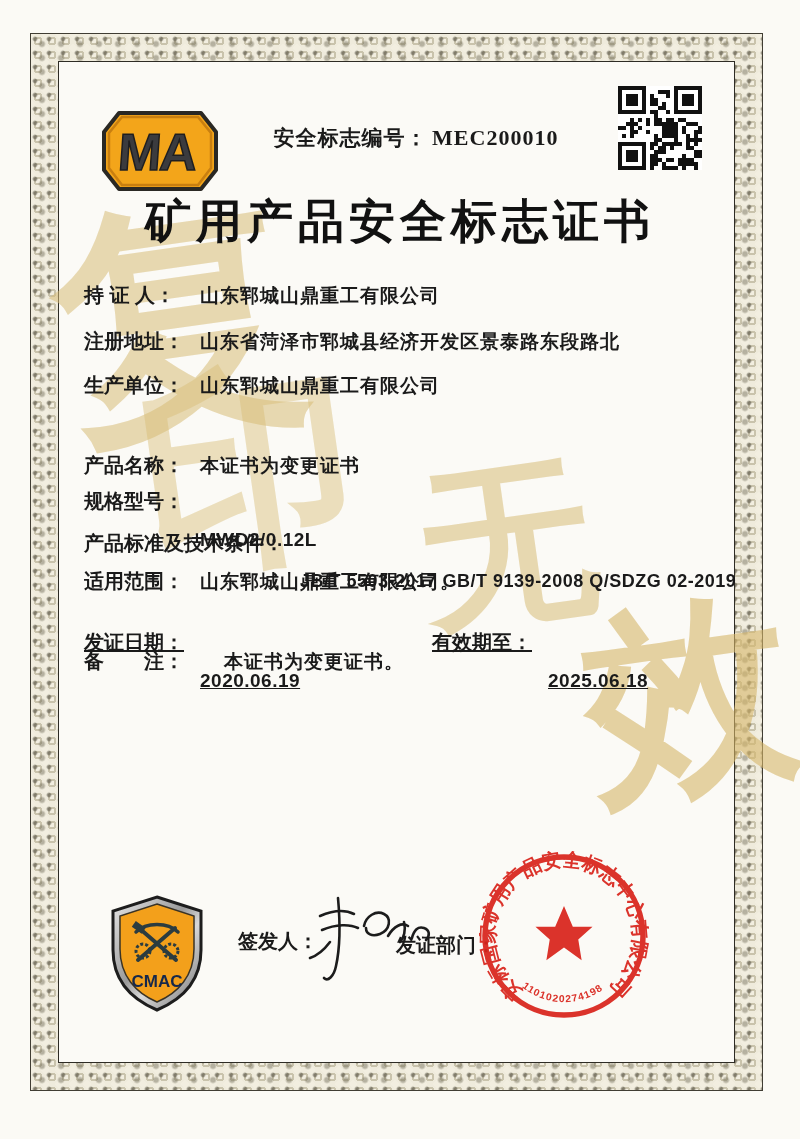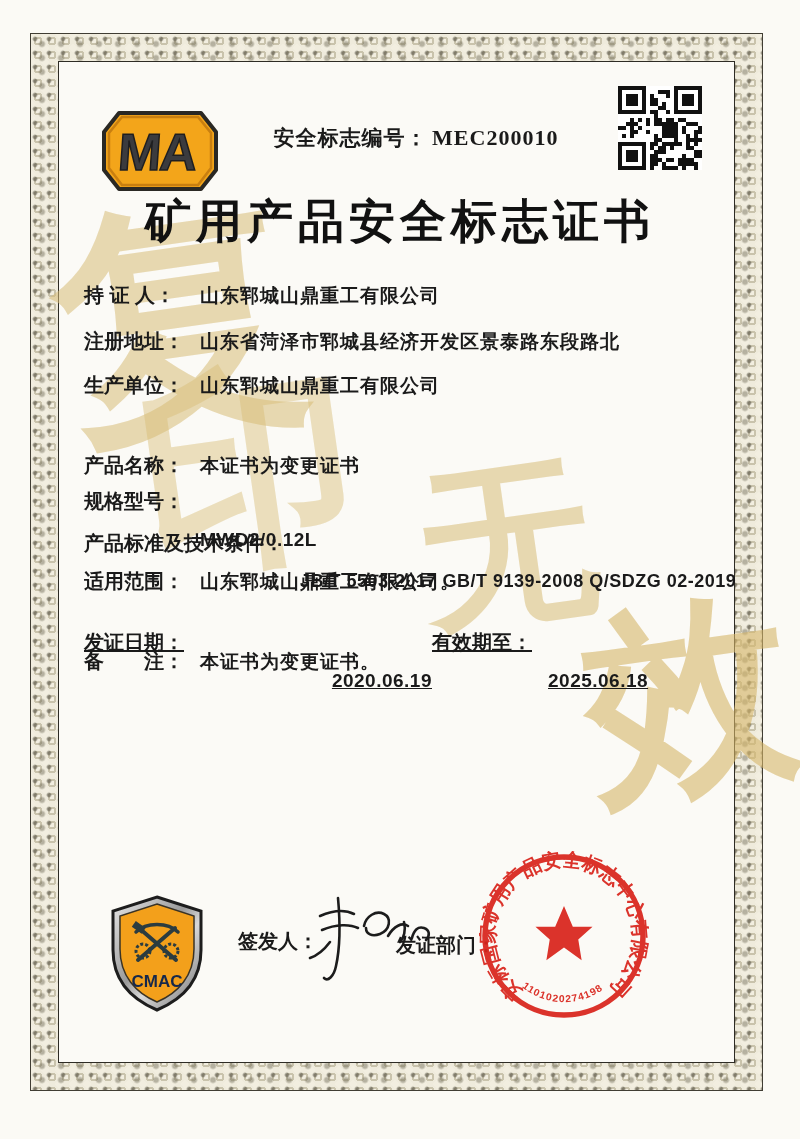--- a/index.html
+++ b/index.html
@@ -49,22 +49,22 @@
   
   .row { position:absolute; left:84px; display:flex; align-items:flex-start; }
   .row .lbl { flex:none; width:116px; font-size:20px; font-weight:700; white-space:nowrap; }
   .row .lbl.wide { width:auto; margin-right:16px; }
   .val-kai { font-family:"Liberation Serif", serif; font-weight:600; font-size:19px; letter-spacing:1px; padding-top:1px; }
   .val-num { font-weight:700; font-size:19px; letter-spacing:.5px; padding-top:1px;margin-top:40px; }
   .w490 { width:496px; line-height:1.35; }
   .r1 { top:282px; } .r2 { top:328px; } .r3 { top:372px; } .r4 { top:415px; }
   .r5 { top:452px; } .r6 { top:488px; } .r7 { top:530px; } .r8 { top:568px; }
   .rdates { top:629px; width:640px;text-decoration:underline; }
-  .rdates .v1 { width:232px;text-align:right; }
-  .rremark { top:648px; }
+  .rdates .v1 { width:232px; }
+  .rremark { top:648px;gap:24px; }
 
   
   .statement {
     position:absolute; left:83px; top:752px; width:640px;
     font-family:"Liberation Serif", serif; font-weight:700; font-size:17.5px;
     line-height:1.82; text-align:justify; text-indent:2em; color:#151515;
   }
 
   
   .cmac { position:absolute; left:106px; top:894px; }

